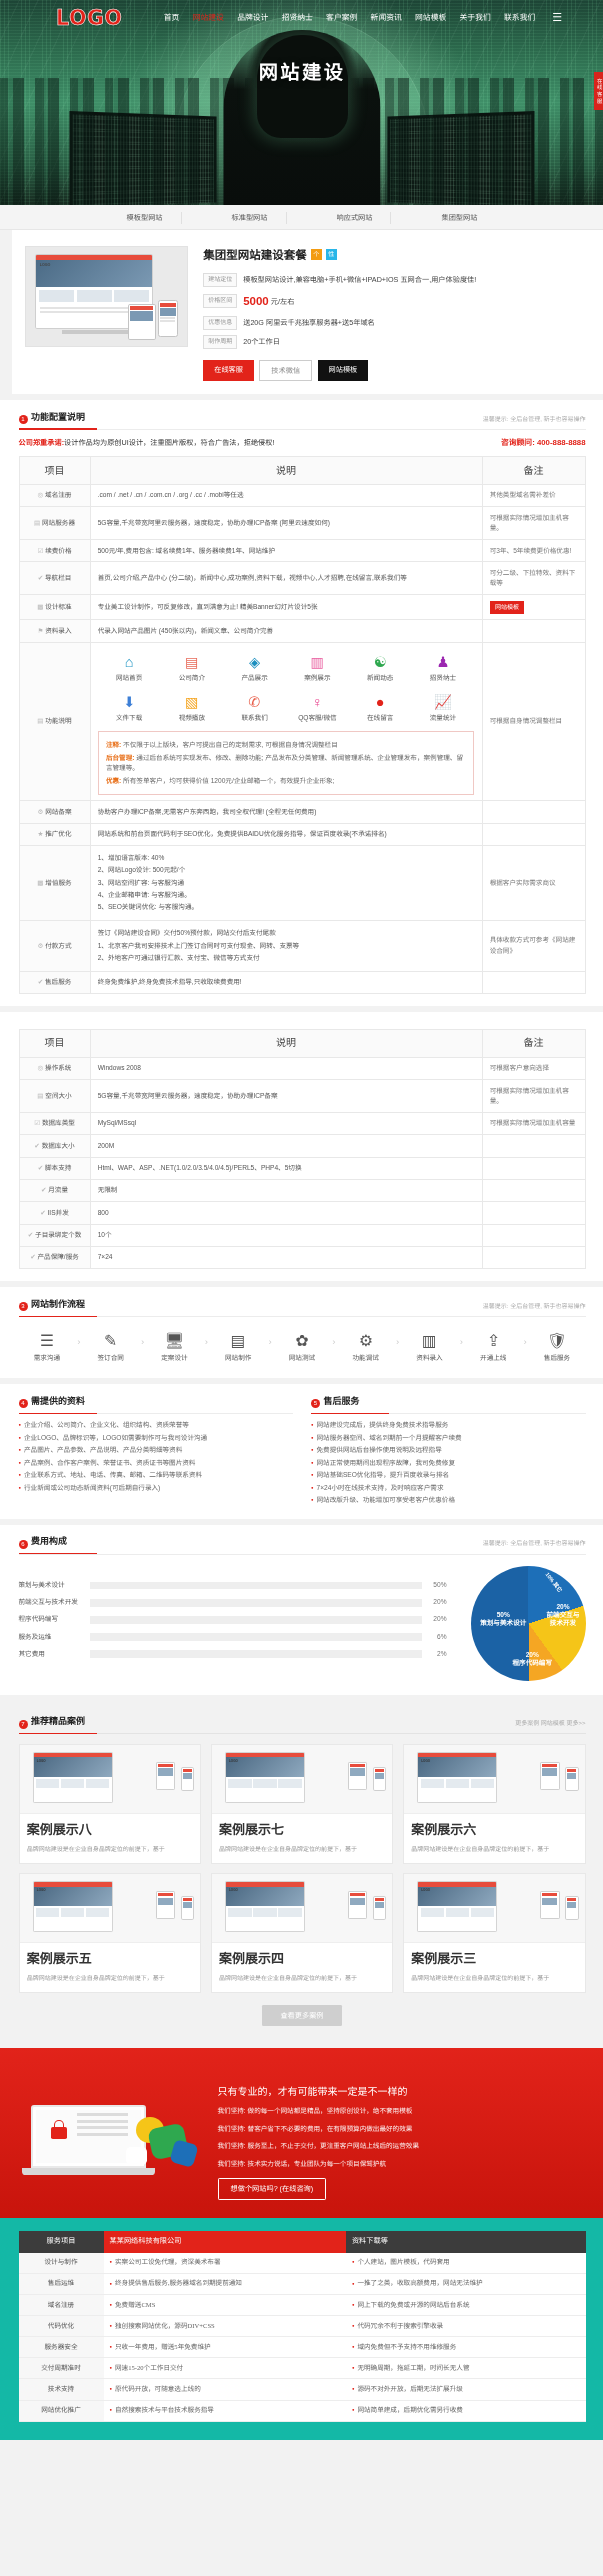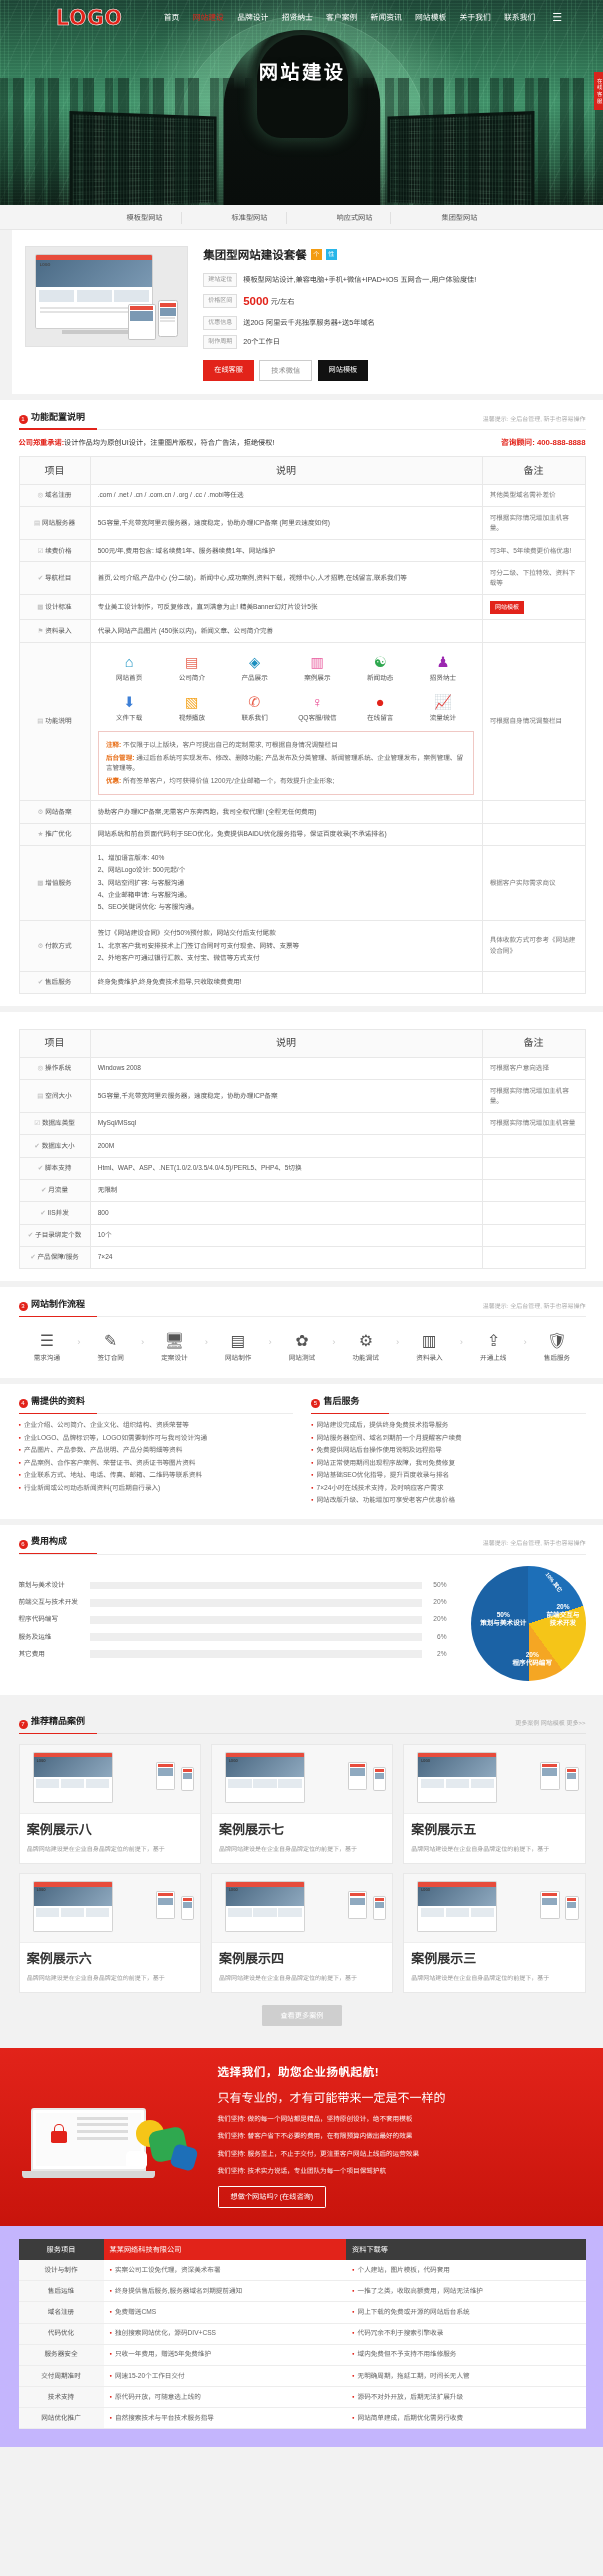--- a/index.html
+++ b/index.html
@@ -250,27 +250,27 @@
   .laptop .scr .lock .body { width:15.7px; height:12px; background:#e2231a; border-radius:1.8px; margin-top:7.8px; }
   .laptop .scr .lock .sh { position:absolute; left:3px; top:1.2px; width:9.7px; height:9.7px; border:1.8px solid #e2231a; border-bottom:none; border-radius:4.8px 4.8px 0 0;}
   .laptop .scr .lines i { display:block; height:3px; background:#dcdcdc; margin:3.6px 0 0 41px; width:51px; }
   .base { position:absolute; left:3.6px; bottom:8.5px; width:133px; height:7.2px; background:#d8d8d8; border-radius:0 0 3.6px 3.6px; }
   .blob1 { position:absolute; right:13.3px; bottom:26.6px; width:36px; height:31px; background:#2fa84f; border-radius:8.5px; transform:rotate(-12deg); }
   .blob2 { position:absolute; right:36px; bottom:40px; width:28px; height:26.6px; background:#f5c518; border-radius:50%; }
   .blob3 { position:absolute; right:3.6px; bottom:18px; width:24px; height:23px; background:#1d6fb8; border-radius:6px; transform:rotate(16deg); }
   .blob4 { position:absolute; right:53px; bottom:18px; width:20.5px; height:18px; background:#fff; border-radius:4.8px; }
   .ctatxt { color:#fff; flex:1; }
   .ctatxt h3 { font-size:11.5px; font-weight:bold; letter-spacing:0.6px; }
-  .ctatxt h5 { font-size:12px; margin-top:7px; font-weight:normal; }
+  .ctatxt h5 { font-size:10px; margin-top:21px; font-weight:normal; }
   .ctatxt p { font-size:6.6px; line-height:2; margin-top:4.2px; opacity:.95; }
   .ctabtn { display:inline-block; margin-top:8.5px; border:0.6px solid #fff; color:#fff;
     text-decoration:none; font-size:7.2px; padding:4.2px 12px; border-radius:1.2px;text-align:center; }
 
   
-  .cmp { background:#c4b5fd; padding:13.3px 0 18px; }
+  .cmp { background:#14b8a6; padding:13.3px 0 18px;font-family:Liberation Serif, serif; }
   table.cmptbl { width:100%; border-collapse:collapse; }
   table.cmptbl th { font-size:7.2px; color:#fff; padding:4.8px 6px; font-weight:normal; text-align:left; }
   table.cmptbl th.c0 { background:#3c3c3c; width:85px; text-align:center; }
   table.cmptbl th.c1 { background:#e2231a; }
   table.cmptbl th.c2 { background:#3c3c3c; }
   table.cmptbl td { font-size:6.6px; color:#666; padding:4.8px 6px; background:#fff; border-bottom:0.6px solid #ededed; }
   table.cmptbl td.c0 { background:#f7f7f7; text-align:center; color:#555; }
   table.cmptbl td.c1:before, table.cmptbl td.c2:before {
     content:"●"; color:#e2231a; font-size:4.2px; vertical-align:middle; margin-right:3px; }
 </style>
@@ -805,21 +805,21 @@
           <div class="pad">
               <div class="tb"></div>
               <div class="hr"></div>
             </div>
           <div class="ph">
               <div class="tb"></div>
               <div class="hr"></div>
             </div>
         </div>
         <div class="cardbody">
-            <h4>案例展示五</h4>
+            <h4>案例展示六</h4>
             <p>品牌网站建设是在企业自身品牌定位的前提下，基于</p>
           </div>
       </div>
       <div class="card">
         <div class="cardimg">
           <div class="mon">
               <div class="tb"></div>
               <div class="hr"></div>
               <div class="rw">
                 <i></i>
@@ -831,21 +831,21 @@
           <div class="pad">
               <div class="tb"></div>
               <div class="hr"></div>
             </div>
           <div class="ph">
               <div class="tb"></div>
               <div class="hr"></div>
             </div>
         </div>
         <div class="cardbody">
-            <h4>案例展示六</h4>
+            <h4>案例展示五</h4>
             <p>品牌网站建设是在企业自身品牌定位的前提下，基于</p>
           </div>
       </div>
       <div class="card">
         <div class="cardimg">
           <div class="mon">
               <div class="tb"></div>
               <div class="hr"></div>
               <div class="rw">
                 <i></i>
@@ -916,21 +916,20 @@
             </div>
         </div>
       </div>
       <div class="base"></div>
       <div class="blob2"></div>
       <div class="blob1"></div>
       <div class="blob3"></div>
       <div class="blob4"></div>
     </div>
     <div class="ctatxt">
-      <h3>选择我们，助您企业扬帆起航!</h3>
       <h5>只有专业的，才有可能带来一定是不一样的</h5>
       <p>我们坚持: 做的每一个网站都是精品，坚持原创设计，绝不套用模板</p>
       <p>我们坚持: 替客户省下不必要的费用，在有限预算内做出最好的效果</p>
       <p>我们坚持: 服务至上，不止于交付，更注重客户网站上线后的运营效果</p>
       <p>我们坚持: 技术实力说话，专业团队为每一个项目保驾护航</p>
       <a class="ctabtn">想做个网站吗? (在线咨询)</a>
     </div>
   </div>
 </div>
 

